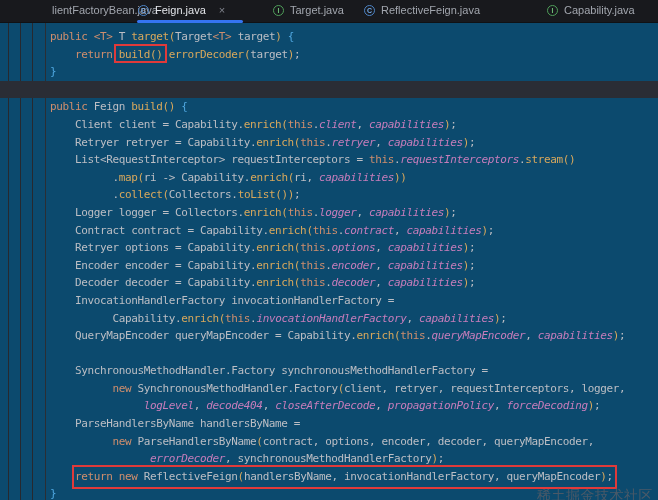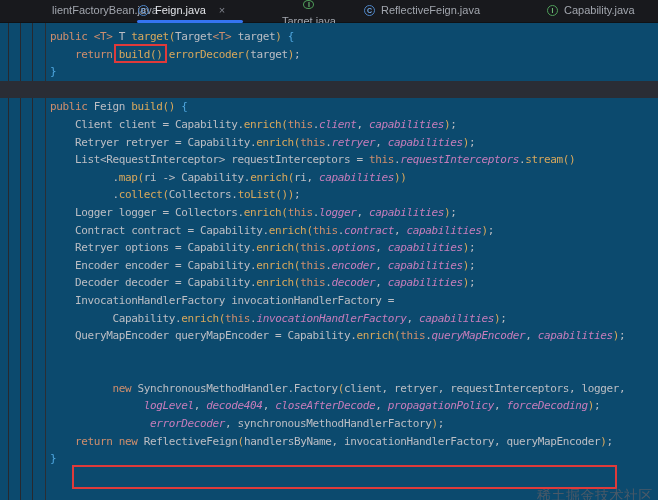--- a/index.html
+++ b/index.html
@@ -55,21 +55,21 @@
   <div id="tabbar">
 
     <div class="tab" style="left: 16px; margin-left: 36px;">
         <span>lientFactoryBean.java</span>
       </div>
       <div class="tab active" style="left: 138px;">
         <span class="tab-icon class">C</span>
         <span>Feign.java</span>
         <span class="tab-close">×</span>
       </div>
-      <div class="tab" style="left: 282px; flex-direction: column;">
+      <div class="tab" style="left: 273px;">
         <span class="tab-icon interface">I</span>
         <span>Target.java</span>
       </div>
       <div class="tab" style="left: 364px;">
         <span class="tab-icon class">C</span>
         <span>ReflectiveFeign.java</span>
       </div>
       <div class="tab" style="left: 547px; align-items: center;">
         <span class="tab-icon interface">I</span>
         <span>Capability.java</span>
@@ -96,23 +96,25 @@
         <div class="code-line"><span>          </span><span class="tk-d">.</span><span class="tk-m">collect</span><span class="tk-p">(</span><span class="tk-d">Collectors.</span><span class="tk-i">toList</span><span class="tk-p">())</span><span class="tk-d">;</span></div>
         <div class="code-line"><span>    </span><span class="tk-d">Logger logger = Collectors.</span><span class="tk-i">enrich</span><span class="tk-p">(</span><span class="tk-k">this</span><span class="tk-d">.</span><span class="tk-f">logger</span><span class="tk-d">, </span><span class="tk-f">capabilities</span><span class="tk-p">)</span><span class="tk-d">;</span></div>
         <div class="code-line"><span>    </span><span class="tk-d">Contract contract = Capability.</span><span class="tk-i">enrich</span><span class="tk-p">(</span><span class="tk-k">this</span><span class="tk-d">.</span><span class="tk-f">contract</span><span class="tk-d">, </span><span class="tk-f">capabilities</span><span class="tk-p">)</span><span class="tk-d">;</span></div>
         <div class="code-line"><span>    </span><span class="tk-d">Retryer options = Capability.</span><span class="tk-i">enrich</span><span class="tk-p">(</span><span class="tk-k">this</span><span class="tk-d">.</span><span class="tk-f">options</span><span class="tk-d">, </span><span class="tk-f">capabilities</span><span class="tk-p">)</span><span class="tk-d">;</span></div>
         <div class="code-line"><span>    </span><span class="tk-d">Encoder encoder = Capability.</span><span class="tk-i">enrich</span><span class="tk-p">(</span><span class="tk-k">this</span><span class="tk-d">.</span><span class="tk-f">encoder</span><span class="tk-d">, </span><span class="tk-f">capabilities</span><span class="tk-p">)</span><span class="tk-d">;</span></div>
         <div class="code-line"><span>    </span><span class="tk-d">Decoder decoder = Capability.</span><span class="tk-i">enrich</span><span class="tk-p">(</span><span class="tk-k">this</span><span class="tk-d">.</span><span class="tk-f">decoder</span><span class="tk-d">, </span><span class="tk-f">capabilities</span><span class="tk-p">)</span><span class="tk-d">;</span></div>
         <div class="code-line"><span>    </span><span class="tk-d">InvocationHandlerFactory invocationHandlerFactory =</span></div>
         <div class="code-line"><span>          </span><span class="tk-d">Capability.</span><span class="tk-i">enrich</span><span class="tk-p">(</span><span class="tk-k">this</span><span class="tk-d">.</span><span class="tk-f">invocationHandlerFactory</span><span class="tk-d">, </span><span class="tk-f">capabilities</span><span class="tk-p">)</span><span class="tk-d">;</span></div>
         <div class="code-line"><span>    </span><span class="tk-d">QueryMapEncoder queryMapEncoder = Capability.</span><span class="tk-i">enrich</span><span class="tk-p">(</span><span class="tk-k">this</span><span class="tk-d">.</span><span class="tk-f">queryMapEncoder</span><span class="tk-d">, </span><span class="tk-f">capabilities</span><span class="tk-p">)</span><span class="tk-d">;</span></div>
         <div class="code-line"><span></span></div>
-        <div class="code-line"><span>    </span></div>
+        <div class="code-line"><span>    </span><span class="tk-d">SynchronousMethodHandler.Factory synchronousMethodHandlerFactory =</span></div>
         <div class="code-line"><span>          </span><span class="tk-k">new </span><span class="tk-d">SynchronousMethodHandler.Factory</span><span class="tk-p">(</span><span class="tk-d">client, retryer, requestInterceptors, logger,</span></div>
         <div class="code-line"><span>               </span><span class="tk-f">logLevel</span><span class="tk-d">, </span><span class="tk-f">decode404</span><span class="tk-d">, </span><span class="tk-f">closeAfterDecode</span><span class="tk-d">, </span><span class="tk-f">propagationPolicy</span><span class="tk-d">, </span><span class="tk-f">forceDecoding</span><span class="tk-p">)</span><span class="tk-d">;</span></div>
+        <div class="code-line"><span>    </span><span class="tk-d">ParseHandlersByName handlersByName =</span></div>
+        <div class="code-line"><span>          </span><span class="tk-k">new </span><span class="tk-d">ParseHandlersByName</span><span class="tk-p">(</span><span class="tk-d">contract, options, encoder, decoder, queryMapEncoder,</span></div>
         <div class="code-line"><span>                </span><span class="tk-f">errorDecoder</span><span class="tk-d">, synchronousMethodHandlerFactory</span><span class="tk-p">)</span><span class="tk-d">;</span></div>
         <div class="code-line"><span>    </span><span class="tk-k">return </span><span class="tk-k">new </span><span class="tk-d">ReflectiveFeign</span><span class="tk-p">(</span><span class="tk-d">handlersByName, invocationHandlerFactory, queryMapEncoder</span><span class="tk-p">)</span><span class="tk-d">;</span></div>
         <div class="code-line"><span></span><span class="tk-b">}</span></div>
       </div>
   </div>
 
   <div id="anno-build" class="anno-box"></div>
   <div id="anno-return" class="anno-box"></div>
 
   <div id="watermark">稀土掘金技术社区</div>

